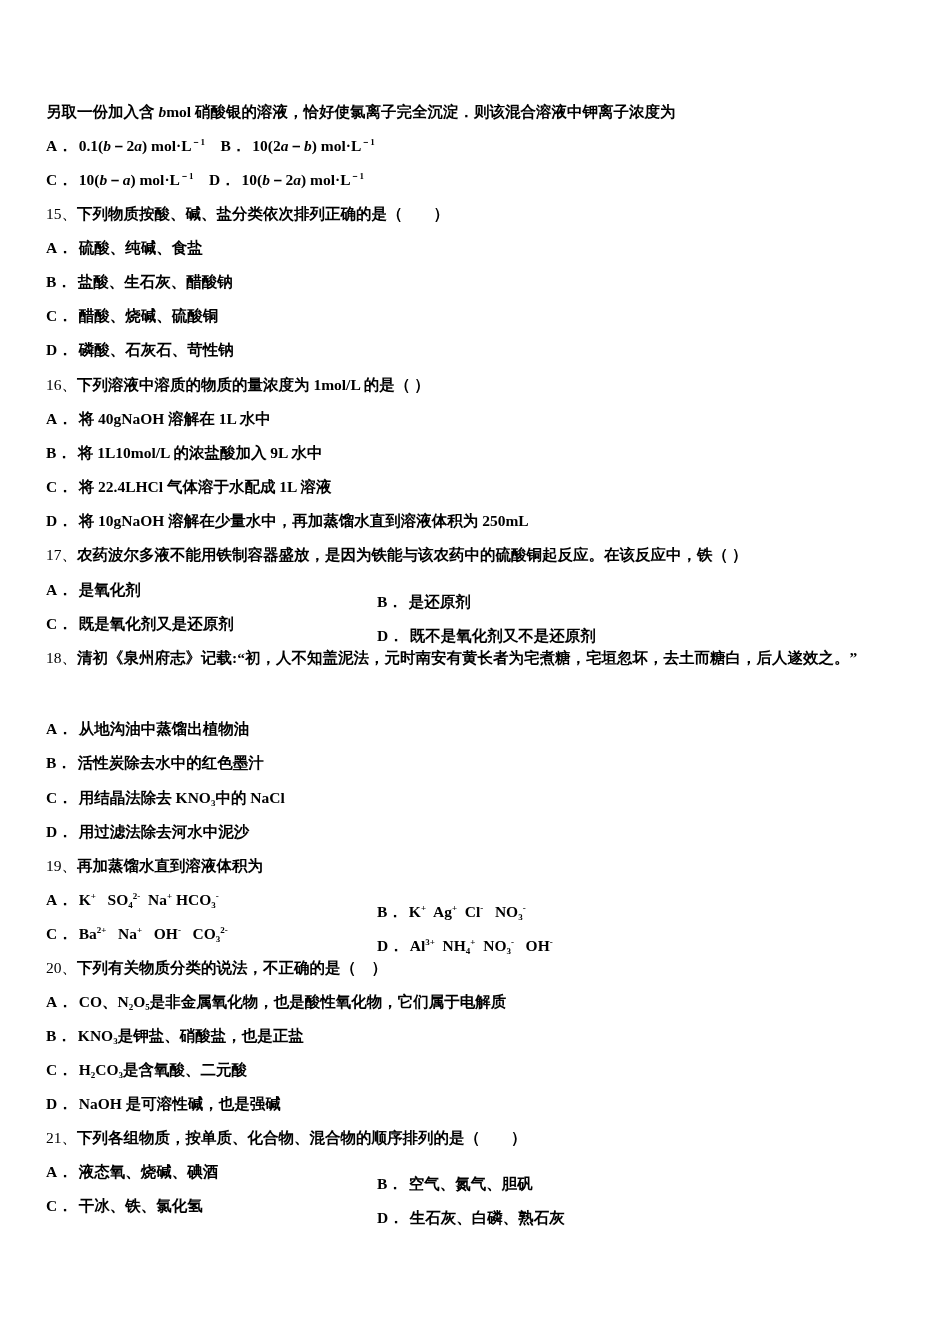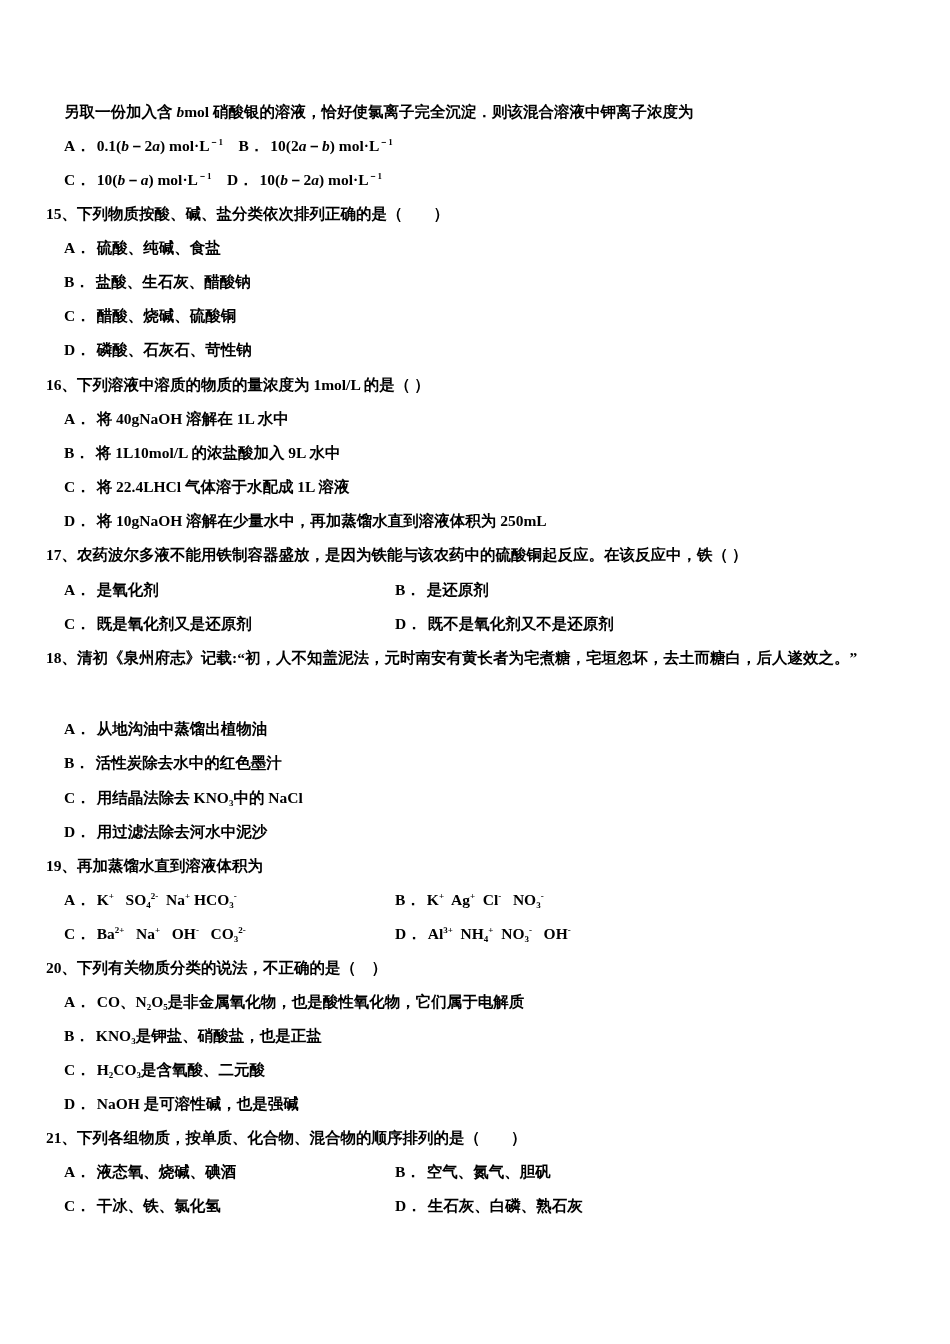--- a/index.html
+++ b/index.html
@@ -1,22 +1,22 @@
 <!DOCTYPE html>
 <html><head>
 <meta charset="utf-8">
 <style>
   html, body { margin:0; padding:0; background:#ffffff; }
   body { width:950px; height:1344px; position:relative; overflow:hidden;
          font-family:"Liberation Serif","DejaVu Serif",serif; color:#000; }
   .page { position:absolute; left:0; top:0; width:950px; height:1344px; }
   .line { position:absolute; left:46px; height:24px; line-height:24px; font-size:15.5px; white-space:nowrap; }
-  .line.b { font-weight:bold;margin-left:18px; }
-  .col2 { position:absolute; left:331px; top:0; }
-  .qnum { font-weight:bold; }
+  .line.b { font-weight:bold; }
+  .col2 { position:absolute; left:331px; top:12px; }
+  .qnum { font-weight:normal; }
   .stem { font-weight:bold; }
   .lbl { font-weight:bold; margin-right:6px; }
   sup, sub { font-size:9px; line-height:0; }
   sup { vertical-align:6px; }
   sub { vertical-align:-3px; }
   i { font-style:italic; }
 </style>
 </head>
 <body>
 

